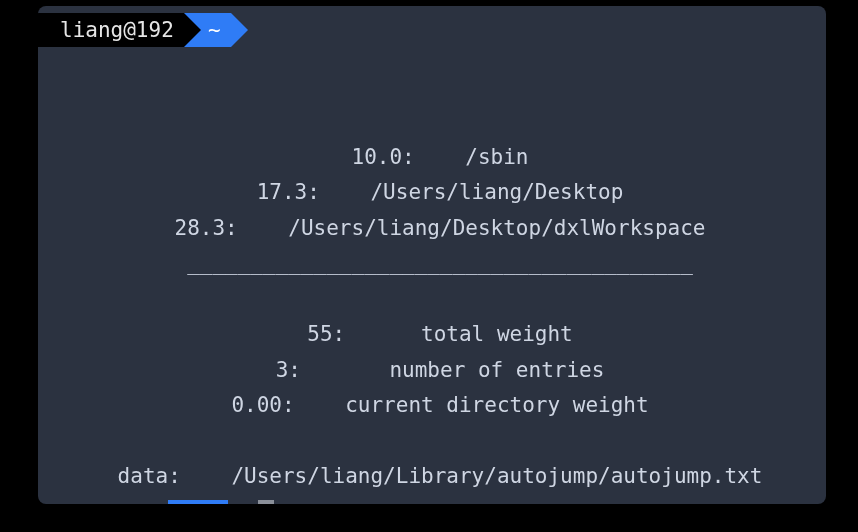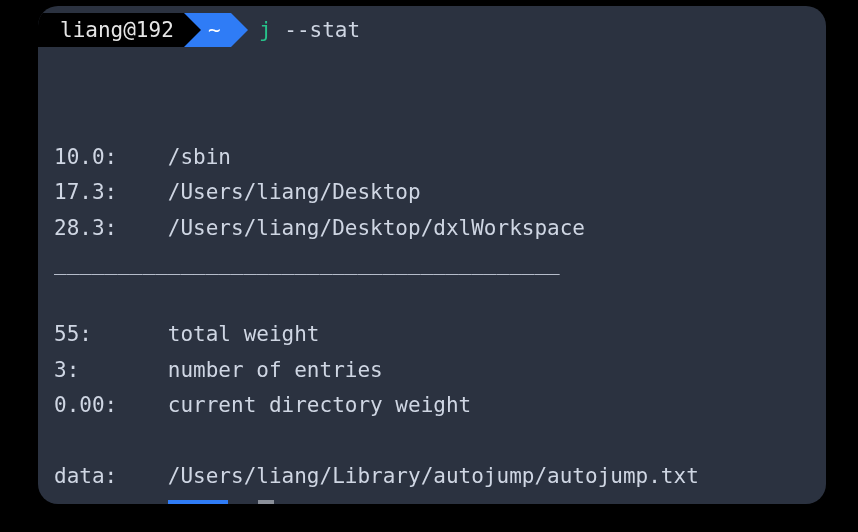--- a/index.html
+++ b/index.html
@@ -11,23 +11,24 @@
     overflow: hidden;
     font-family: "Menlo", "Consolas", "DejaVu Sans Mono", monospace;
   }
   .terminal {
     position: absolute;
     left: 38px;
     top: 6px;
     width: 788px;
     height: 498px;
     background: #2b3240;
-    border-radius: 20px;
+    border-radius: 8px;
     box-sizing: border-box;
     overflow: hidden;
+    text-align: center;
   }
   .prompt-area {
     position: relative;
     height: 52px;
   }
   .seg-user {
     position: absolute;
     left: 0;
     top: 7px;
     height: 34px;
@@ -102,21 +103,20 @@
 </head>
 <body>
 
 <div class="terminal">
 
   <div class="prompt-area">
     <div class="seg-user" id="segUser">liang@192</div>
     <div class="seg-user-arrow" id="segUserArrow" style="left: 146px;"></div>
     <div class="seg-path" id="segPath" style="left: 146px;">~</div>
     <div class="seg-path-arrow" id="segPathArrow" style="left: 193px;"></div>
-    <div class="cmd" id="cmd" style="left: 221px;"><span class="j">j</span><span class="args"> --stat</span></div>
   </div>
 
   <div class="output" id="output">
 10.0:    /sbin
 17.3:    /Users/liang/Desktop
 28.3:    /Users/liang/Desktop/dxlWorkspace
 ________________________________________
 
 55:      total weight
 3:       number of entries

